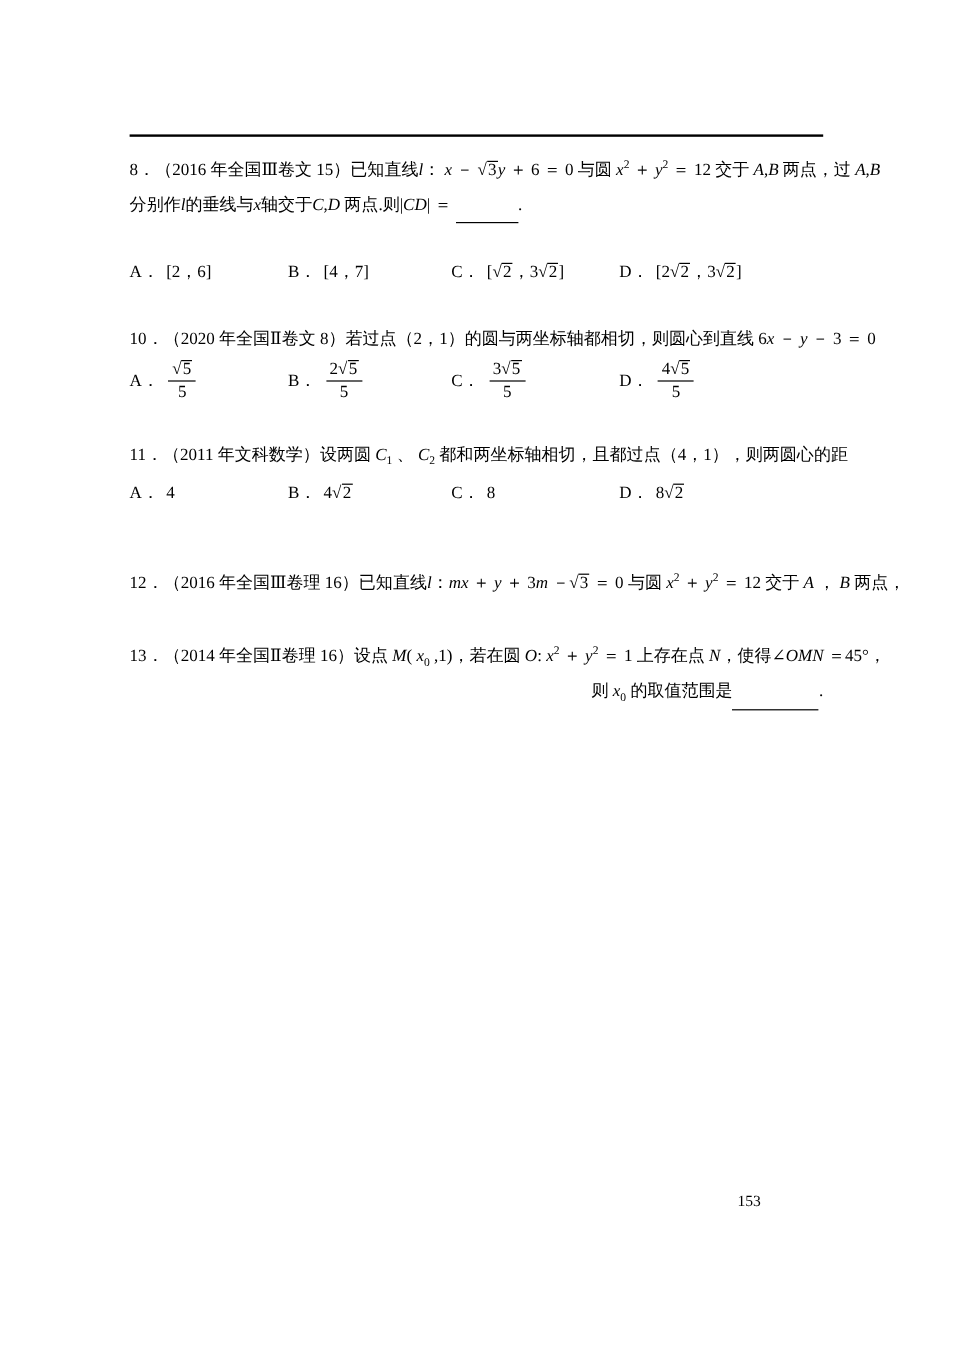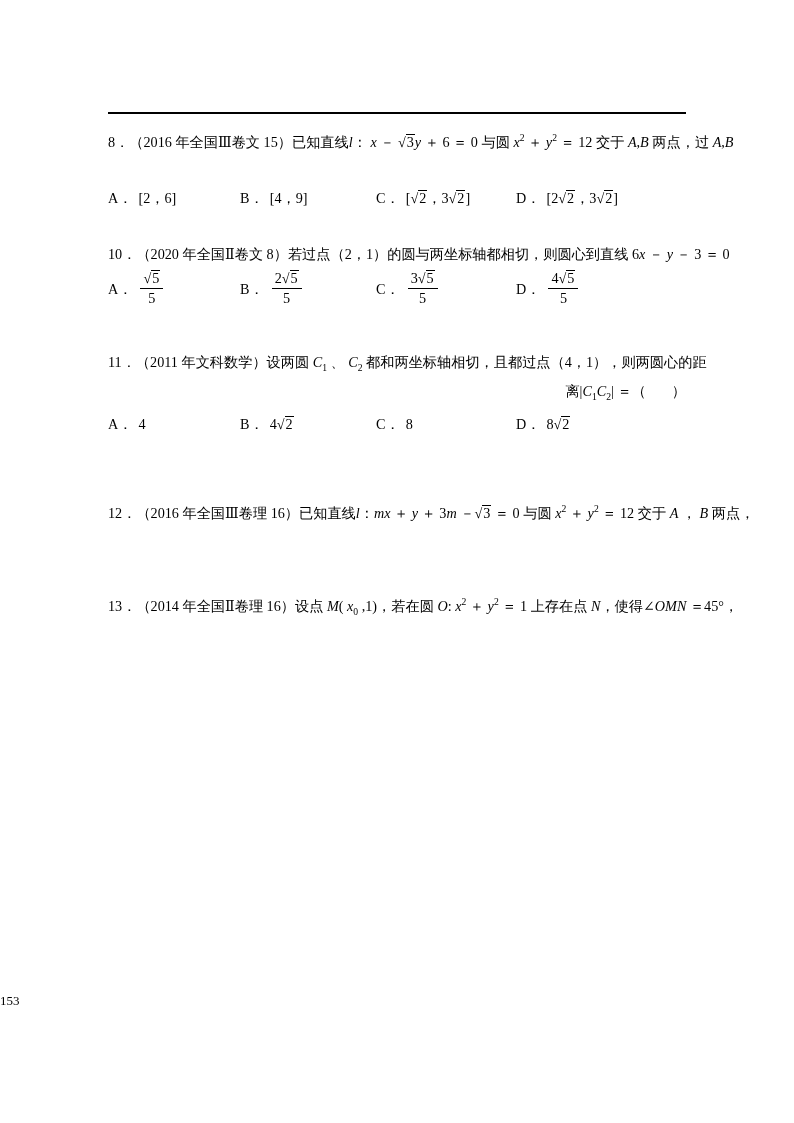--- a/index.html
+++ b/index.html
@@ -124,21 +124,21 @@
   }
   .paren-space {
     display: inline-block;
     min-width: 26px;
   }
   .pagenum {
     position: absolute;
     left: 0;
     right: 0;
     top: 993px;
-    text-align: left;
+    text-align: right;
     font-size: 13px;
     font-family: "Liberation Serif", serif;
   }
   .big {
     font-size: 1.25em;
     font-style: normal;
     line-height: 0;
     position: relative;
     top: 1px;
   }
@@ -158,31 +158,34 @@
 
     <div class="rule"></div>
 
     <div class="q">
       <div class="line">
         <span>8</span><span>．</span><span>（2016 年全国Ⅲ卷文 15）</span><span>已知直线</span><i>l</i><span>：</span>
         <i>x</i> －
         <span class="sqrt"><span class="rad">√</span><span class="rand">3</span></span><i>y</i> ＋ 6 ＝ 0 与圆
         <i>x</i><span class="sup up">2</span> ＋ <i>y</i><span class="sup up">2</span> ＝ 12 交于 <i>A</i>,<i>B</i> 两点，过 <i>A</i>,<i>B</i>
       </div>
+      <div class="line">
+        分别作<i>l</i>的垂线与<i>x</i>轴交于<i>C</i>,<i>D</i> 两点.则<span class="abs">|</span><i>CD</i><span class="abs">|</span> ＝ <span class="blank"></span>.
+      </div>
     </div>
 
     <div class="q">
       <div class="opts">
         <div class="opt">
           <span class="opt-label">A．</span>
             <span>[2，6]</span>
         </div>
         <div class="opt">
           <span class="opt-label">B．</span>
-            <span>[4，9]</span>
+            <span>[4，7]</span>
         </div>
         <div class="opt">
           <span class="opt-label">C．</span>
             <span>[<span class="sqrt"><span class="rad">√</span><span class="rand">2</span></span>，3<span class="sqrt"><span class="rad">√</span><span class="rand">2</span></span>]</span>
         </div>
         <div class="opt">
           <span class="opt-label">D．</span>
             <span>[2<span class="sqrt"><span class="rad">√</span><span class="rand">2</span></span>，3<span class="sqrt"><span class="rad">√</span><span class="rand">2</span></span>]</span>
         </div>
       </div>
@@ -217,26 +220,23 @@
         <div class="opt">
           <span class="opt-label">D．</span>
           <span class="frac">
               <span class="num">4<span class="sqrt"><span class="rad">√</span><span class="rand">5</span></span></span>
               <span class="den">5</span>
             </span>
         </div>
       </div>
     </div>
 
-    <div class="q" style="margin-top:40px;text-align:right;">
+    <div class="q" style="margin-top:28px;">
       <div class="line">
         <span>11</span><span>．</span><span>（2011 年文科数学）</span><span>设两圆</span> <i>C</i><span class="sub">1</span> 、 <i>C</i><span class="sub">2</span> 都和两坐标轴相切，且都过点（4，1），则两圆心的距
-      </div>
-      <div class="line">
-        离<span class="abs">|</span><i>C</i><span class="sub">1</span><i>C</i><span class="sub">2</span><span class="abs">|</span> ＝（<span class="paren-space"></span>）
       </div>
       <div class="opts">
         <div class="opt">
           <span class="opt-label">A．</span>
             <span>4</span>
         </div>
         <div class="opt">
           <span class="opt-label">B．</span>
             <span>4<span class="sqrt"><span class="rad">√</span><span class="rand">2</span></span></span>
         </div>
@@ -244,29 +244,32 @@
           <span class="opt-label">C．</span>
             <span>8</span>
         </div>
         <div class="opt">
           <span class="opt-label">D．</span>
             <span>8<span class="sqrt"><span class="rad">√</span><span class="rand">2</span></span></span>
         </div>
       </div>
     </div>
 
-    <div class="q" style="margin-top:59px;text-align:right;">
+    <div class="q" style="margin-top:44px;text-align:right;">
       <div class="line">
         <span>12</span><span>．</span><span>（2016 年全国Ⅲ卷理 16）</span><span>已知直线</span><i>l</i><span>：</span><i>mx</i> ＋ <i>y</i> ＋ 3<i>m</i> －<span class="sqrt"><span class="rad">√</span><span class="rand">3</span></span> ＝ 0 与圆 <i>x</i><span class="sup up">2</span> ＋ <i>y</i><span class="sup up">2</span> ＝ 12 交于 <i>A</i> ， <i>B</i> 两点，
       </div>
     </div>
 
-    <div class="q" style="margin-top:64px;text-align:right;">
+    <div class="q" style="margin-top:32px;text-align:right;">
       <div class="line">
         <span>13</span><span>．</span><span>（2014 年全国Ⅱ卷理 16）</span><span>设点</span> <i>M</i>( <i>x</i><span class="sub">0</span> ,1)，若在圆 <i>O</i>: <i>x</i><span class="sup up">2</span> ＋ <i>y</i><span class="sup up">2</span> ＝ 1 上存在点 <i>N</i>，使得<span class="ang">∠</span><i>OMN</i> ＝45°，
       </div>
+      <div class="line">
+        则 <i>x</i><span class="sub">0</span> 的取值范围是<span class="blank wide"></span>.
+      </div>
     </div>
 
   </div>
 
   <div class="pagenum">153</div>
 
 </div>
 
 </body></html>

